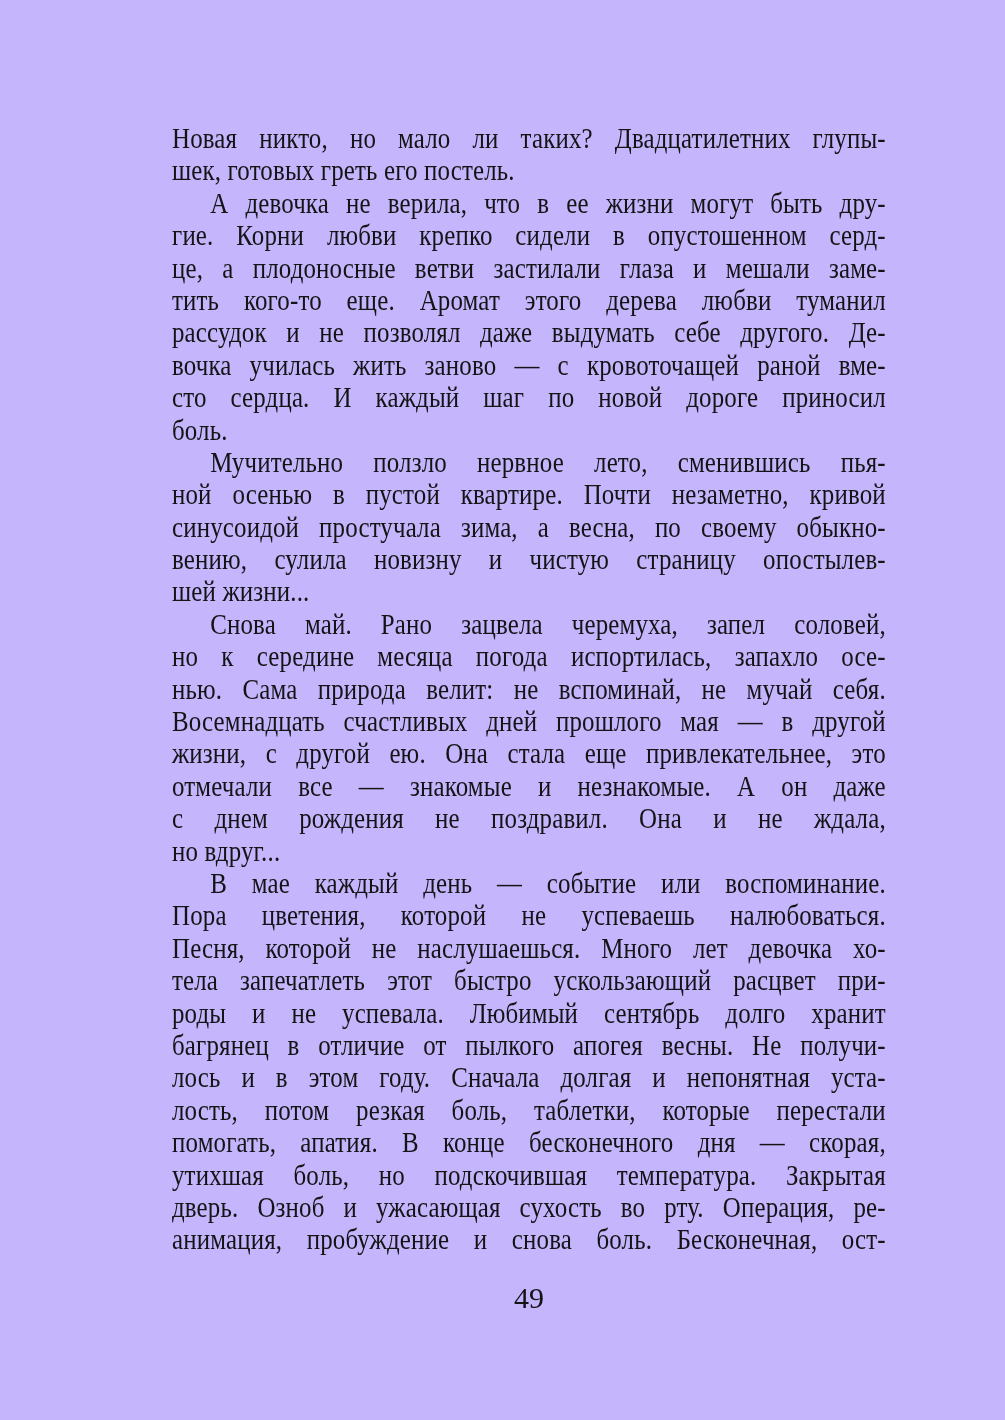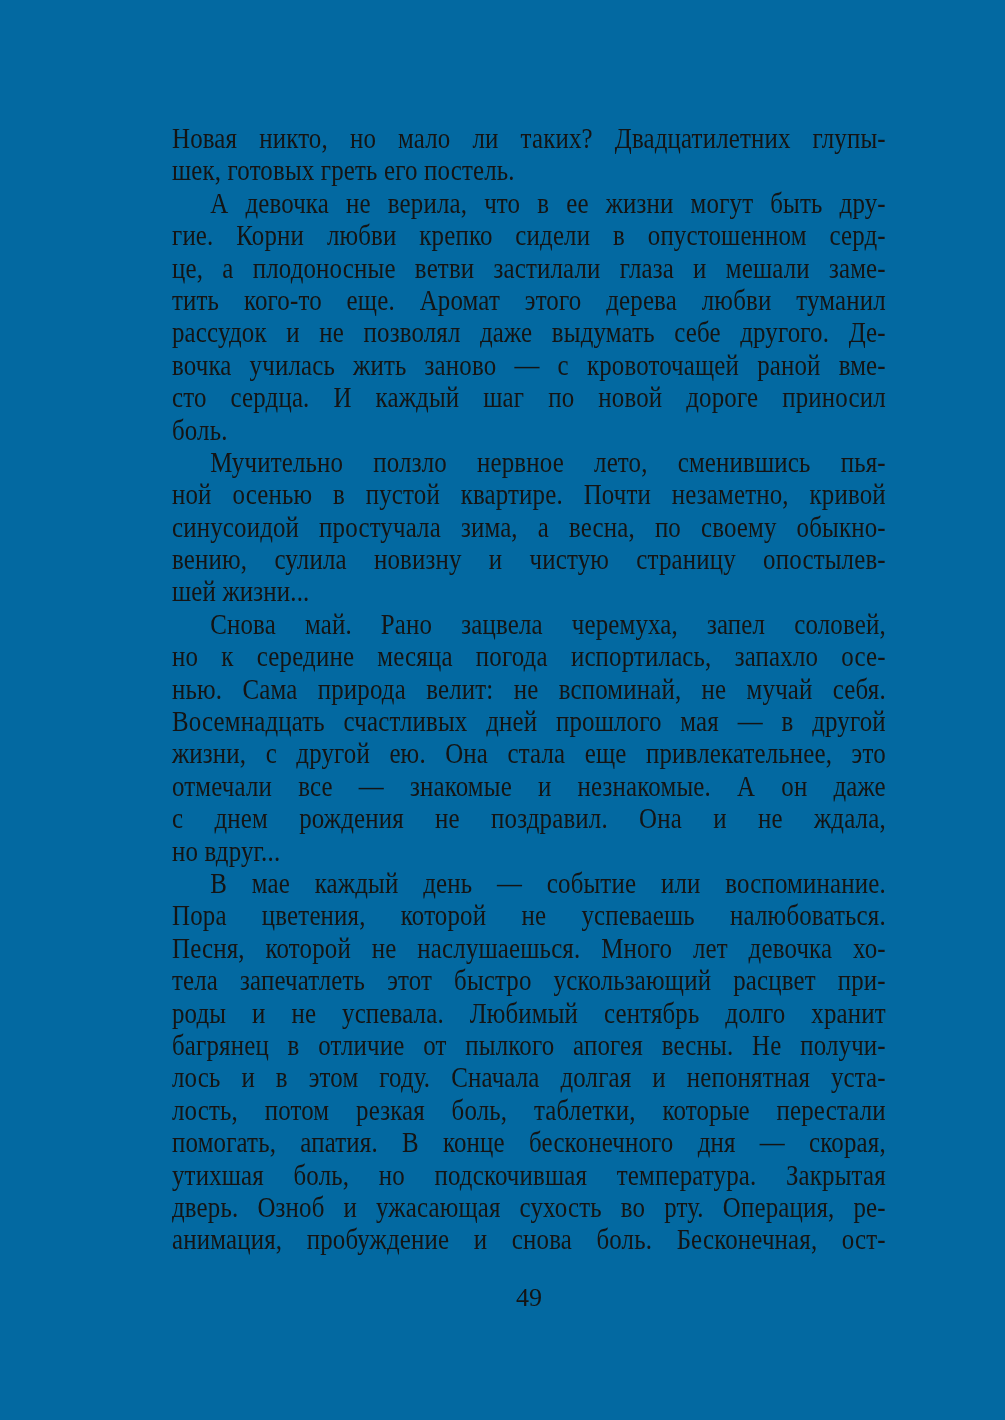--- a/index.html
+++ b/index.html
@@ -11,21 +11,21 @@
     position: relative;
     width: 1005px;
     height: 1420px;
     overflow: hidden;
     font-family: "Liberation Serif", "DejaVu Serif", serif;
     color: #141414;
   }
   .page {
     position: absolute;
     inset: 0;
-    background: #0369a1;
+    background: #c4b5fd;
   }
   .text-block {
     position: absolute;
     left: 172px;
     top: 122px;
     width: 860px;
     transform: scaleX(0.83);
     transform-origin: left top;
     font-size: 30px;
     line-height: 32.4px;
@@ -48,21 +48,21 @@
   }
   .line.indent {
     text-indent: 46px;
   }
   .page-number {
     position: absolute;
     left: 172px;
     top: 1282px;
     width: 714px;
     text-align: center;
-    font-size: 26px;
+    font-size: 30px;
     line-height: 32px;
   }
 </style>
 </head>
 <body>
 
 <div class="page">
   <div class="text-block">
       <div class="line justify">Новая никто, но мало ли таких? Двадцатилетних глупы-</div>
       <div class="line left">шек, готовых греть его постель.</div>

